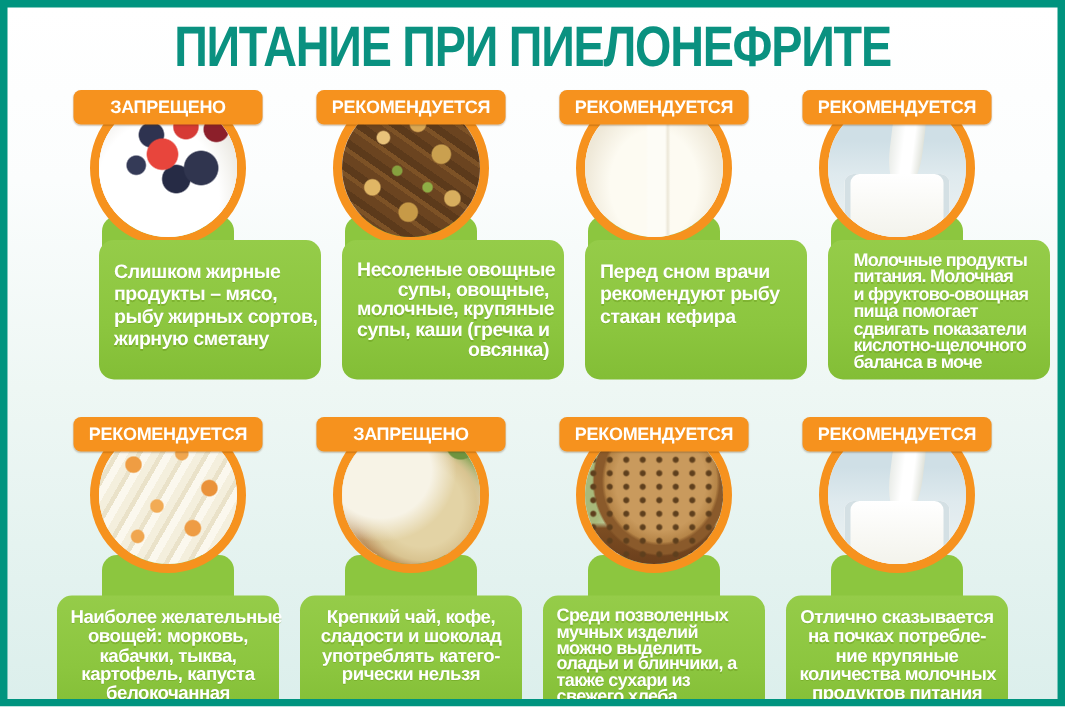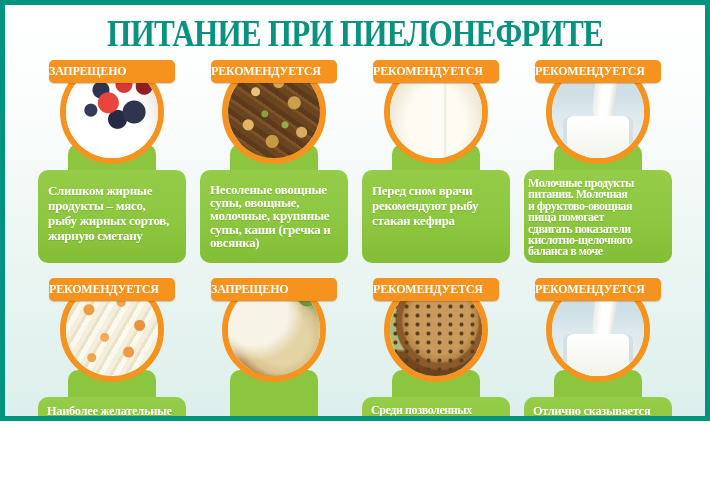--- a/index.html
+++ b/index.html
@@ -1,74 +1,74 @@
 <!DOCTYPE html>
 <html><head>
 <meta charset="utf-8">
 <style>
   html,body{margin:0;padding:0;}
   .frame{
     position:relative;
-    width:710px;height:421px;
+    width:710px;height:471px;
     box-sizing:border-box;
     border:5px solid #00947f;
     background:linear-gradient(180deg,#ffffff 0%,#fbfdfd 25%,#eef7f4 55%,#dcefec 100%);
-    font-family:Liberation Serif, serif;
+    font-family:Liberation Sans, sans-serif;
     overflow:hidden;
   }
   .title{
     position:absolute;top:6px;left:0;right:0;
     text-align:center;
     color:#0a9180;
     font-size:38px;font-weight:bold;
     letter-spacing:-1px;
     transform:scaleX(.82);
     white-space:nowrap;
   }
   .row{position:absolute;left:33px;right:33px;display:flex;justify-content:space-between;}
   .row1{top:55px;height:205px;}
   .row2{top:273px;height:197px;}
   .card{position:relative;width:148px;}
   .badge{
     position:absolute;top:0;left:11px;width:126px;height:23px;
     background:#f6921e;border-radius:5px;
     color:#fff;font-size:12px;font-weight:bold;
-    line-height:23px;
+    text-align:center;line-height:23px;
     letter-spacing:-0.2px;
     z-index:3;box-shadow:0 1px 1px rgba(90,50,0,.25);
   }
   .circle{
     position:absolute;top:0;left:22px;width:104px;height:104px;
     border:6px solid #f6921e;border-radius:50%;
     box-sizing:border-box;overflow:hidden;z-index:2;
     background:#eee;
   }
   .stem{
     position:absolute;top:84px;left:30px;width:88px;height:46px;
     background:#8cc63f;border-radius:10px 10px 0 0;z-index:1;
   }
   .row2 .stem{top:92px;}
   .textbox{
     position:absolute;left:0;width:148px;box-sizing:border-box;
     background:linear-gradient(180deg,#95cc49 0%,#8cc63f 60%,#83be36 100%);
     border-radius:10px;z-index:2;
   }
-  .row1 .textbox{top:110px;height:93px;}
+  .row1 .textbox{top:100px;height:93px;margin-left:28px;}
   .row2 .textbox{top:119px;height:78px;}
   .txt{
     margin:0;padding:13px 10px;
     color:#fff;font-weight:bold;
     font-size:13px;line-height:15px;
     letter-spacing:-0.3px;
     white-space:pre;
     text-shadow:0 1px 0 rgba(80,120,0,.25);
   }
-  .lh13 .txt{line-height:13.2px;}
-  .tight .txt{font-size:12.4px;line-height:12.8px;padding:8px 9px;}
-  .xtight .txt{font-size:12px;line-height:11.4px;letter-spacing:-0.5px;padding:8px 4px;}
+  .lh13 .txt{line-height:13.2px;text-align:right;}
+  .tight .txt{font-size:12.4px;line-height:12.8px;padding:8px 9px;text-align:center;}
+  .xtight .txt{font-size:12px;line-height:11.4px;letter-spacing:-0.5px;padding:8px 17px;}
   .xxtight .txt{font-size:12px;line-height:10.8px;letter-spacing:-0.4px;padding:8px 9px;}
 
   
   .ph{width:100%;height:100%;}
   .ph-yogurt{background:
     radial-gradient(circle at 63% 20%,#d63a35 0 8px,transparent 9px),
     radial-gradient(circle at 46% 40%,#e8453c 0 10px,transparent 11px),
     radial-gradient(circle at 74% 50%,#30354f 0 11px,transparent 12px),
     radial-gradient(circle at 56% 58%,#262b45 0 9px,transparent 10px),
     radial-gradient(circle at 38% 26%,#2e3350 0 8px,transparent 9px),
@@ -205,20 +205,26 @@
 белокочанная</p>
       </div>
     </div>
 
     <div class="card tight">
       <div class="stem"></div>
       <div class="circle">
         <div class="ph ph-cheese"></div>
       </div>
       <div class="badge">ЗАПРЕЩЕНО</div>
+      <div class="textbox">
+        <p class="txt">Крепкий чай, кофе,
+сладости и шоколад
+употреблять катего-
+рически нельзя</p>
+      </div>
     </div>
 
     <div class="card xxtight">
       <div class="stem"></div>
       <div class="circle">
         <div class="ph ph-bread"></div>
       </div>
       <div class="badge">РЕКОМЕНДУЕТСЯ</div>
       <div class="textbox">
         <p class="txt">Среди позволенных

